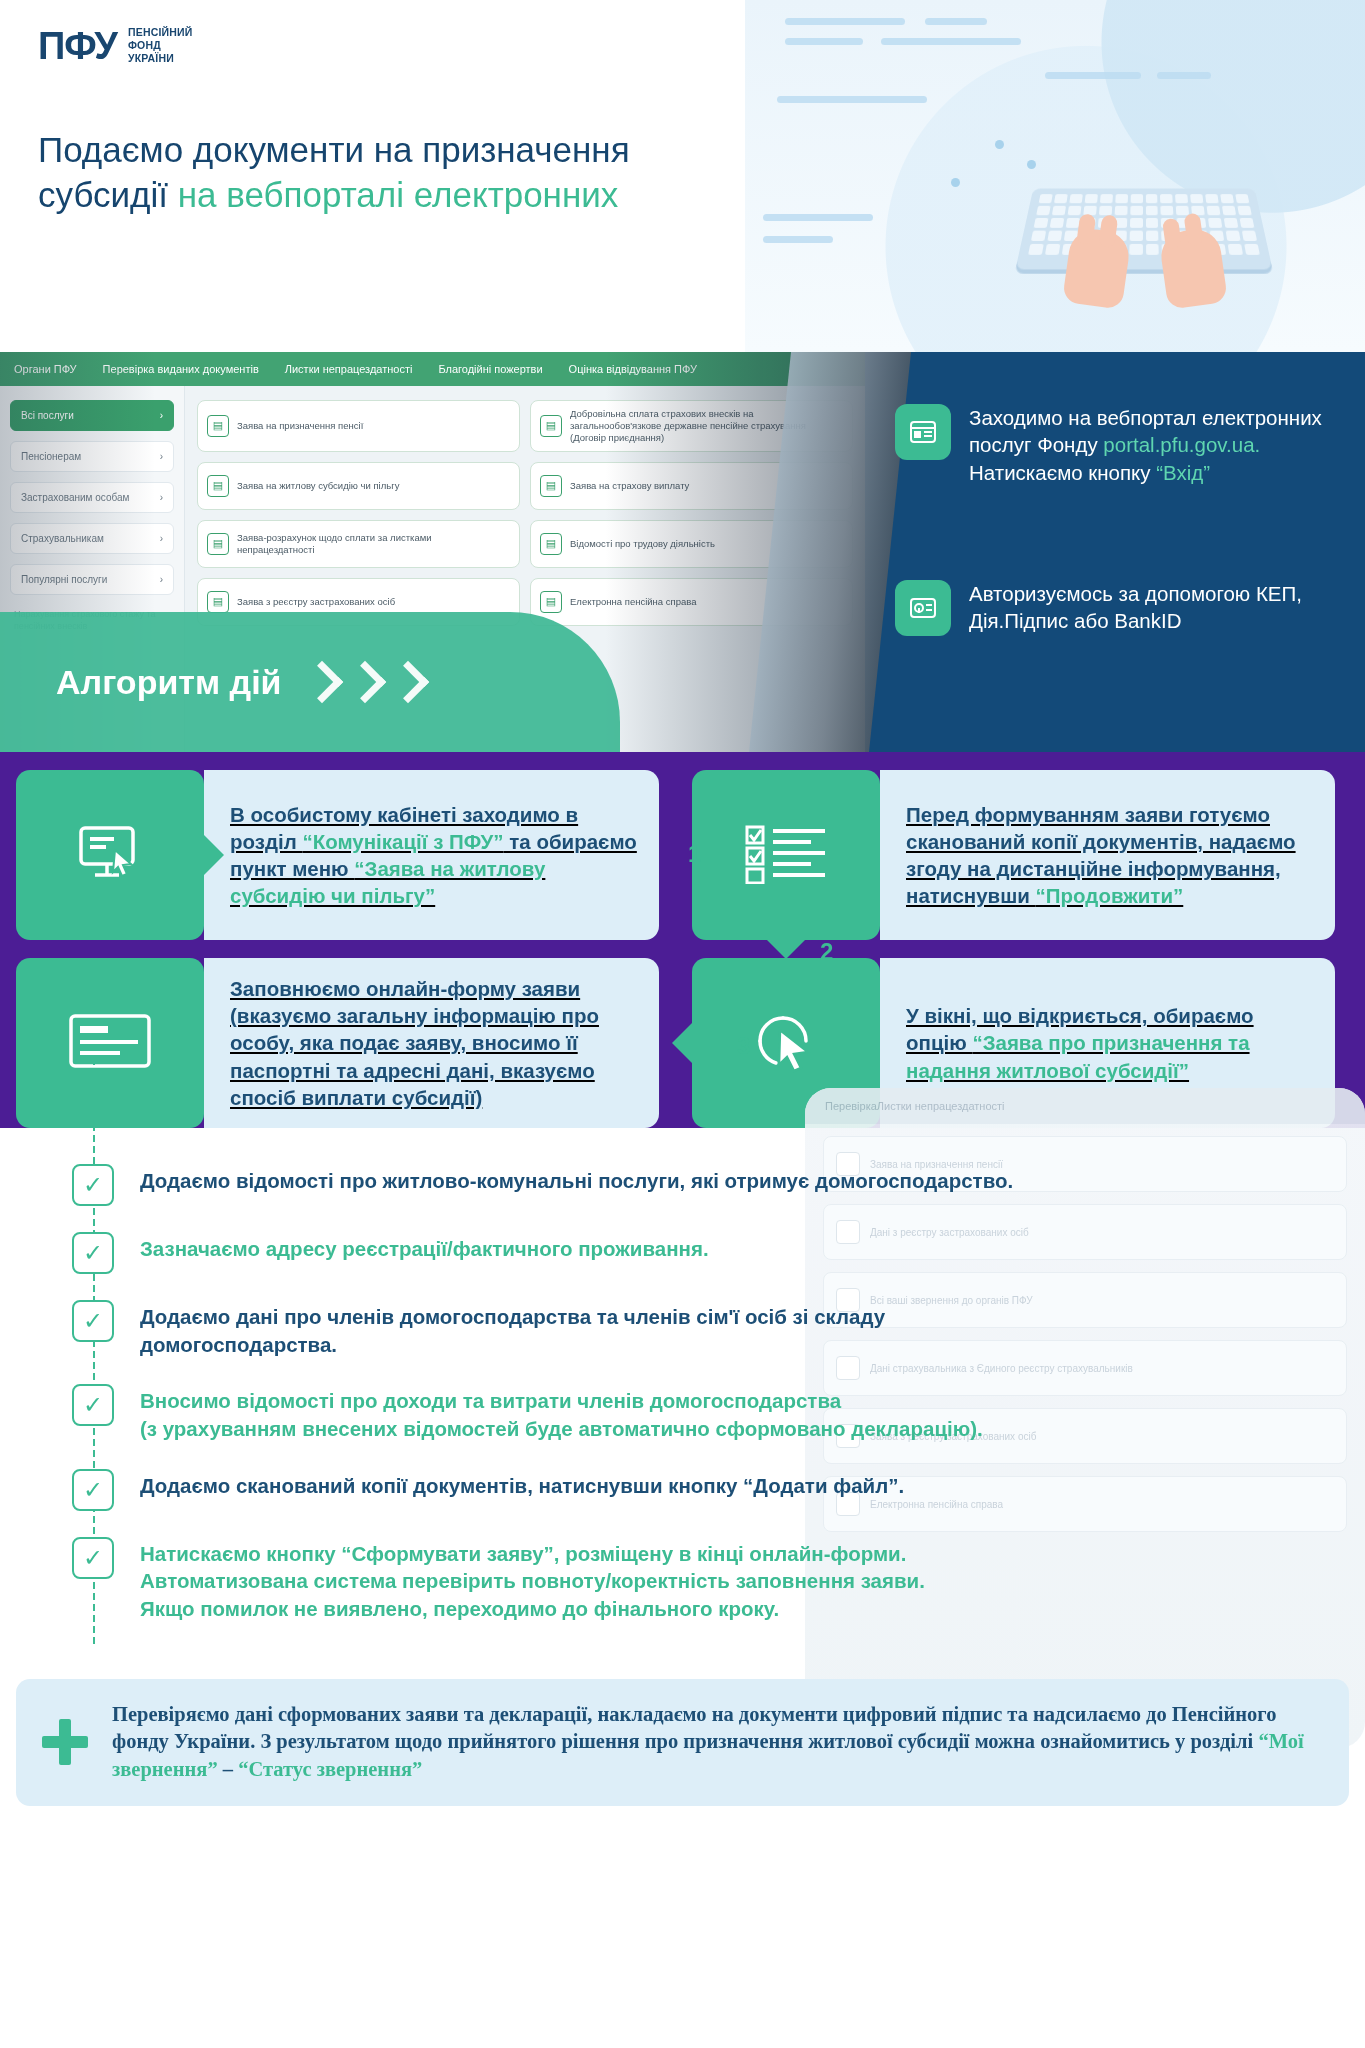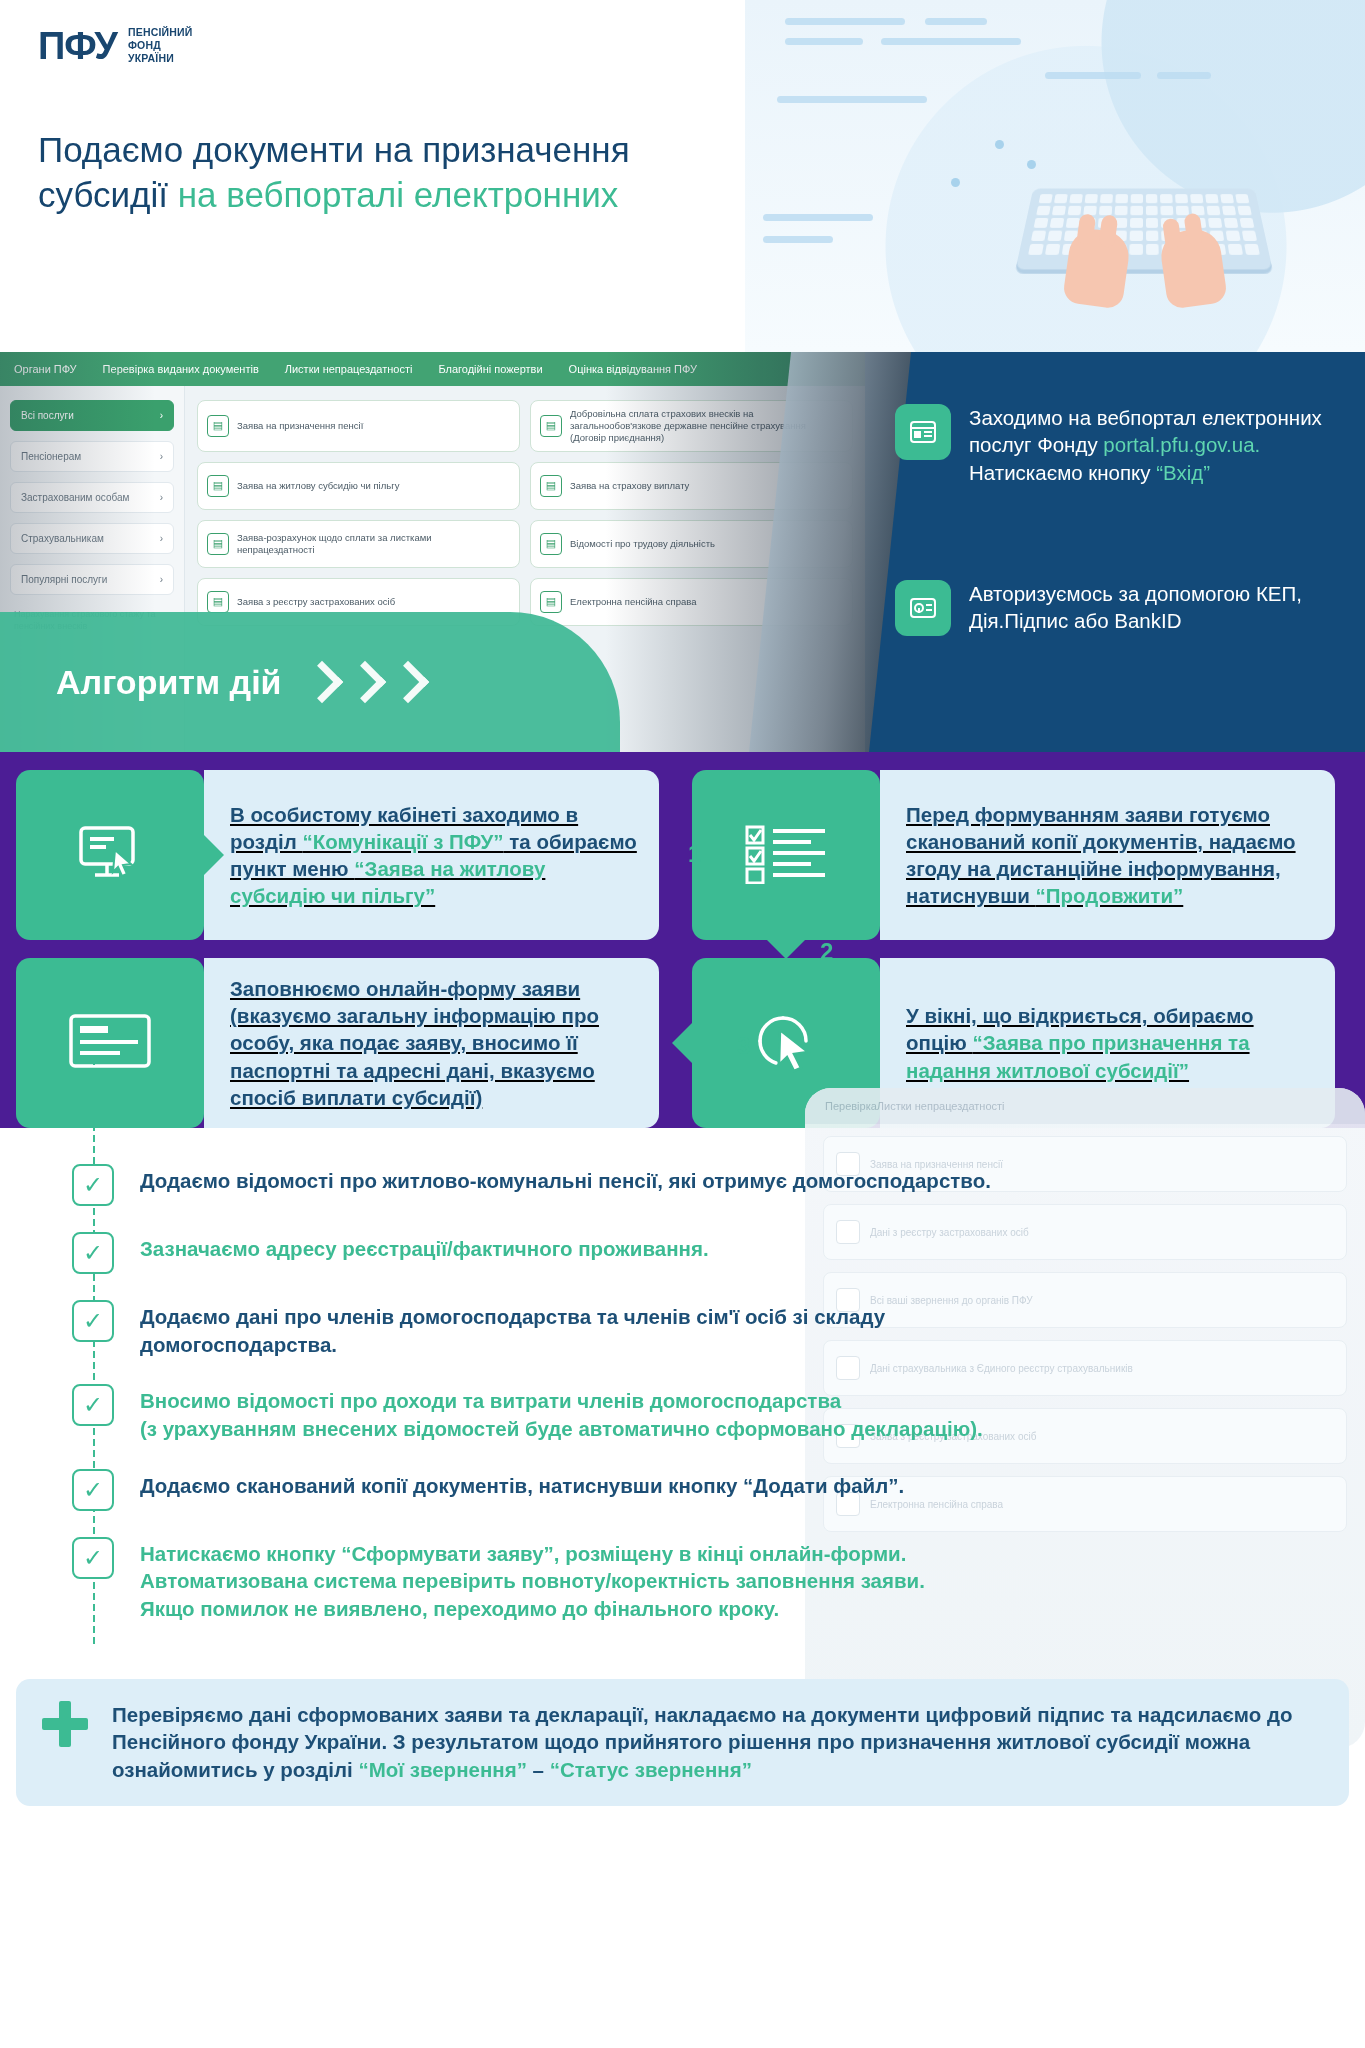--- a/index.html
+++ b/index.html
@@ -432,22 +432,24 @@
     background-repeat: repeat-y;
   }
 
   
   .footer {
     position: relative;
     margin: 8px 16px 6px 16px;
     background: #ddeef8;
     border-radius: 14px;
     display: flex;
+    align-items: center;
     gap: 24px;
     padding: 22px 26px;
+    font-family: Liberation Serif, serif;
   }
   .plus {
     flex: 0 0 46px;
     width: 46px; height: 46px;
     position: relative;
   }
   .plus::before, .plus::after {
     content: "";
     position: absolute;
     background: #3cbb93;
@@ -814,21 +816,21 @@
           <span>Електронна пенсійна справа</span>
         </div>
     </div>
 
     <div class="checklist">
       <div class="dots" style="top:-108px;height:110px;"></div>
       <div class="dots" style="top:42px;height:442px;"></div>
 
       <div class="citem">
         <span class="cbox">✓</span>
-        <span class="ctext">Додаємо відомості про житлово-комунальні пенсії, які отримує домогосподарство.</span>
+        <span class="ctext">Додаємо відомості про житлово-комунальні послуги, які отримує домогосподарство.</span>
       </div>
 
       <div class="citem">
         <span class="cbox">✓</span>
         <span class="ctext green">Зазначаємо адресу реєстрації/фактичного проживання.</span>
       </div>
 
       <div class="citem">
         <span class="cbox">✓</span>
         <span class="ctext">

